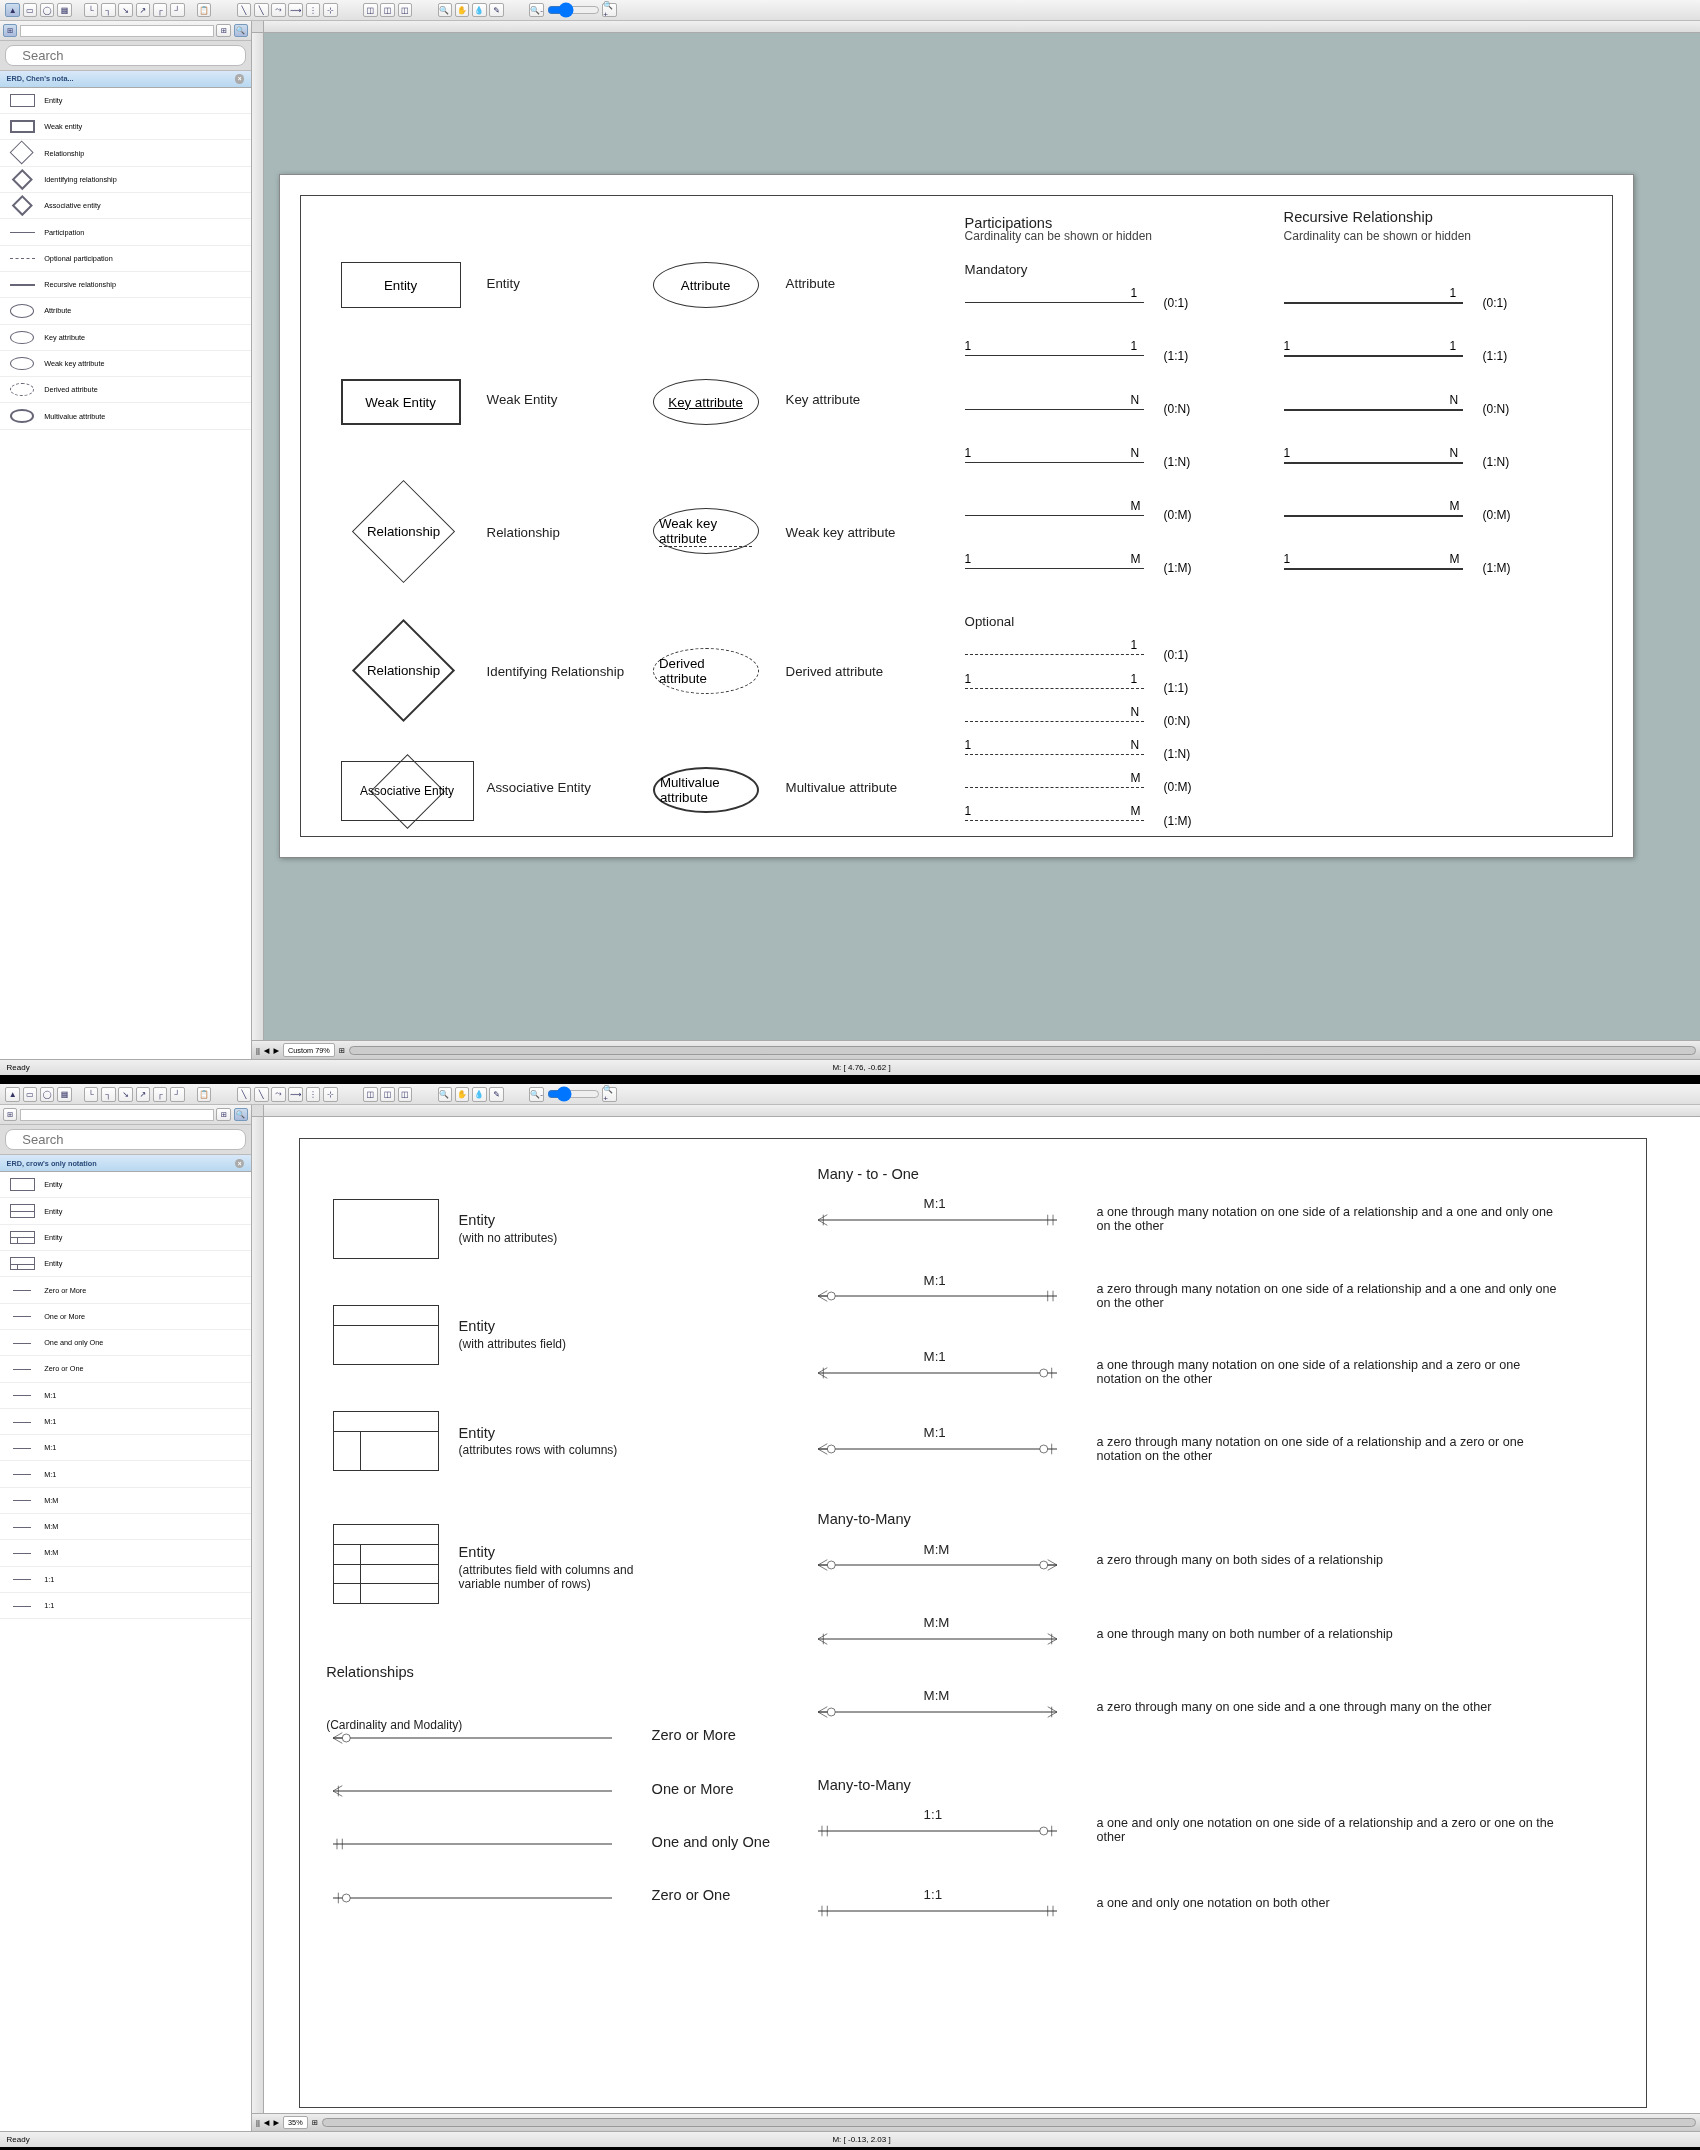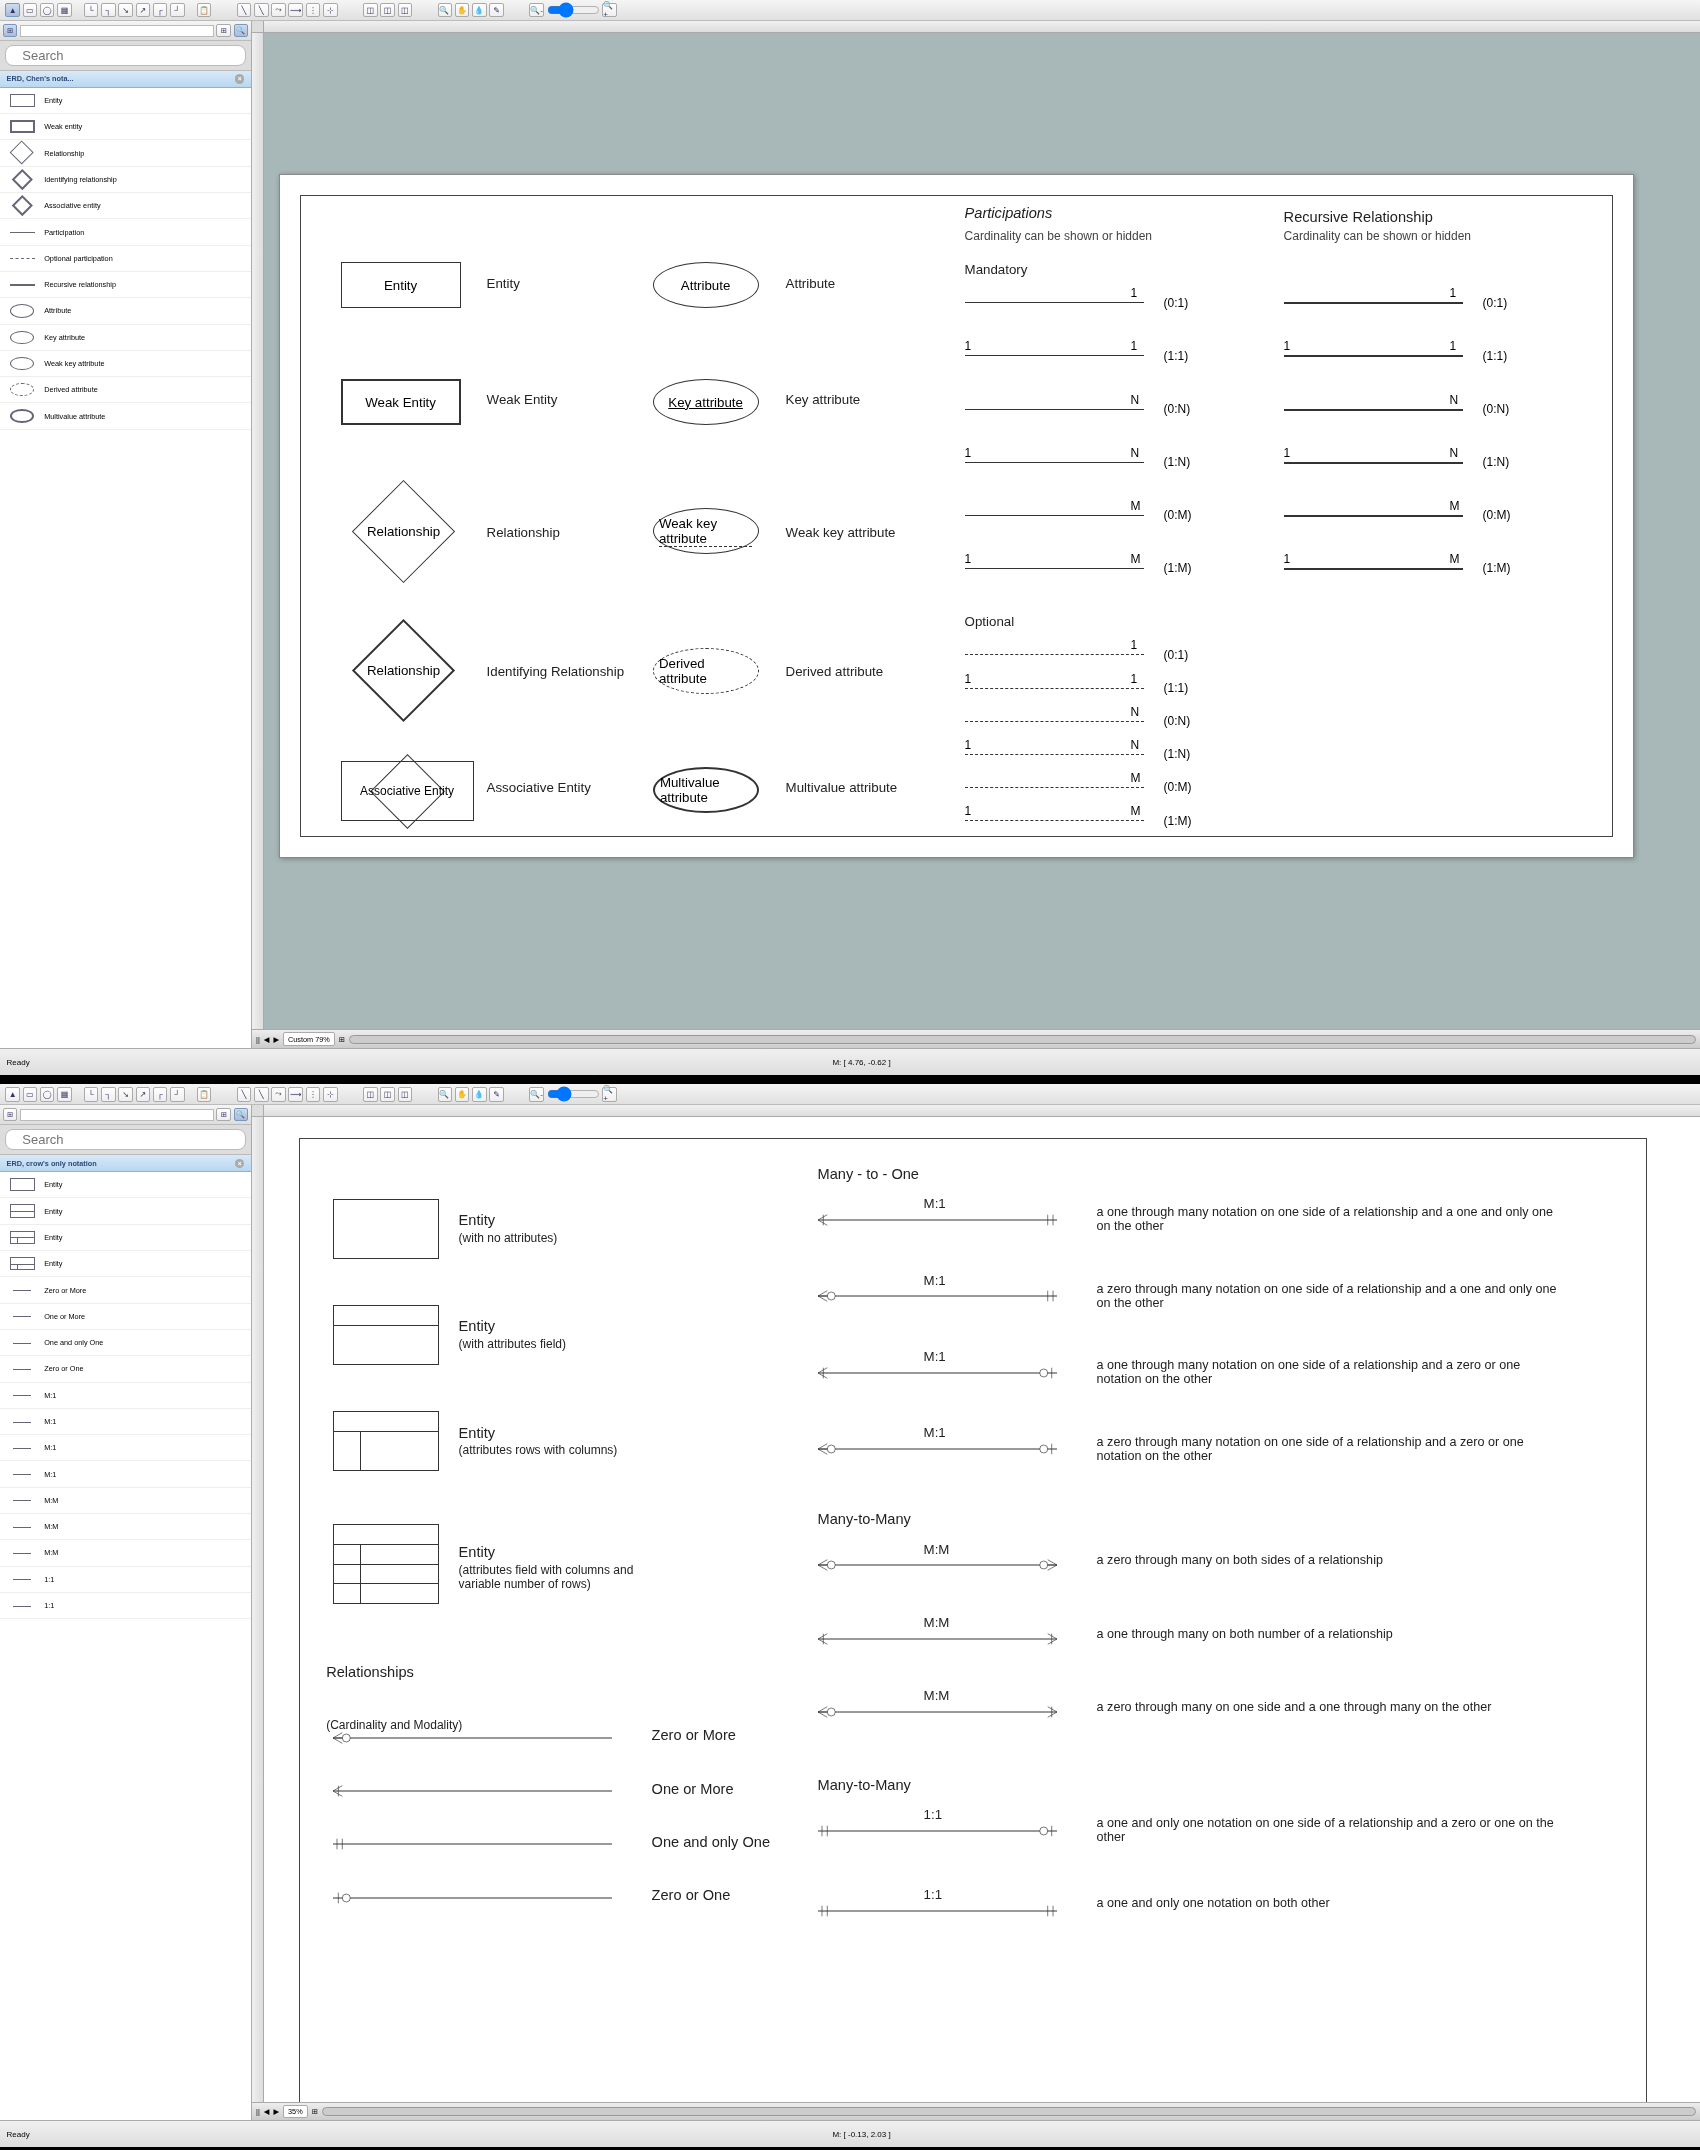--- a/index.html
+++ b/index.html
@@ -48,21 +48,21 @@
 .page2 { left: 40px; top: 26.6px; width: 1362px; height: 983px; }
 .erd-box { position:absolute; border:0.7px solid #333; background:#fff; display:flex;align-items:center;justify-content:center;font-size:13.3px;padding:5.3px; }
 .erd-label { position:absolute; font-size:13.3px; color:#222; }
 .erd-oval { border-radius:50%; }
 .erd-diamond { transform:rotate(45deg); }
 .erd-diamond > span { transform:rotate(-45deg); display:block; }
 .dbl-border { border:2.7px double #333; }
 .dash-border { border:1px dashed #333; }
 .scroller-h { position:absolute;left:0;right:0;bottom:0;height:18.6px;background:linear-gradient(#eee,#ccc);border-top:0.7px solid #aaa;display:flex;align-items:center;gap:4px;padding:0 4px;font-size:7.3px;}
 .zoom-label { font-size:7.3px; padding: 1.3px 4px; border:0.7px solid #aaa; background:#fff; border-radius:2px;}
-.status-bar { height: 27px; background: linear-gradient(#f0f0f0,#ddd); border-top: 0.7px solid #aaa; display: flex; align-items: center; padding: 0 6.6px; font-size: 8px; gap: 20px; }
+.status-bar { height: 16px; background: linear-gradient(#f0f0f0,#ddd); border-top: 0.7px solid #aaa; display: flex; align-items: center; padding: 0 6.6px; font-size: 8px; gap: 20px; }
 .status-center { margin-left: auto; margin-right: auto; }
 .separator { height: 9.3px; background: #000; }
 .hdr { font-size:14.6px; color:#222; }
 .sub { font-size:12px; color:#444; }
 .rel-line { position:absolute;height:0;border-top:1px solid #333; }
 .rel-line.dbl { border-top:2.7px double #333; }
 .rel-line.dash { border-top:1.3px dashed #333; }
 .rel-txt { position:absolute;font-size:12px; }
 svg { overflow: visible; }
 </style>
@@ -256,21 +256,21 @@
           <div class="erd-box erd-oval dash-border" style="left:352px;top:452px;width:106px;height:46px;">
               <span>Derived attribute</span>
             </div>
           <div class="erd-label" style="left:485px;top:468px;">Derived attribute</div>
 
           <div class="erd-box erd-oval dbl-border" style="left:352px;top:571px;width:106px;height:46px;">
               <span>Multivalue attribute</span>
             </div>
           <div class="erd-label" style="left:485px;top:584px;">Multivalue attribute</div>
 
-          <div class="hdr erd-label" style="left:664px;top:9px;font-style:italic;">Participations</div>
+          <div class="hdr erd-label" style="left:664px;top:19px;">Participations</div>
           <div class="sub erd-label" style="left:664px;top:33px;">Cardinality can be shown or hidden</div>
 
           <div class="erd-label" style="left:664px;top:66px;font-size:13.3px;">Mandatory</div>
           <div id="mandatory-lines">
               <div class="rel-line " style="left: 664px; top: 106px; width: 179px;"></div>
               <div class="rel-txt" style="left: 830px; top: 90px;">1</div>
               <div class="rel-txt" style="left: 863px; top: 100px;">(0:1)</div>
               <div class="rel-line " style="left: 664px; top: 159px; width: 179px;"></div>
               <div class="rel-txt" style="left: 664px; top: 143px;">1</div>
               <div class="rel-txt" style="left: 830px; top: 143px;">1</div>

